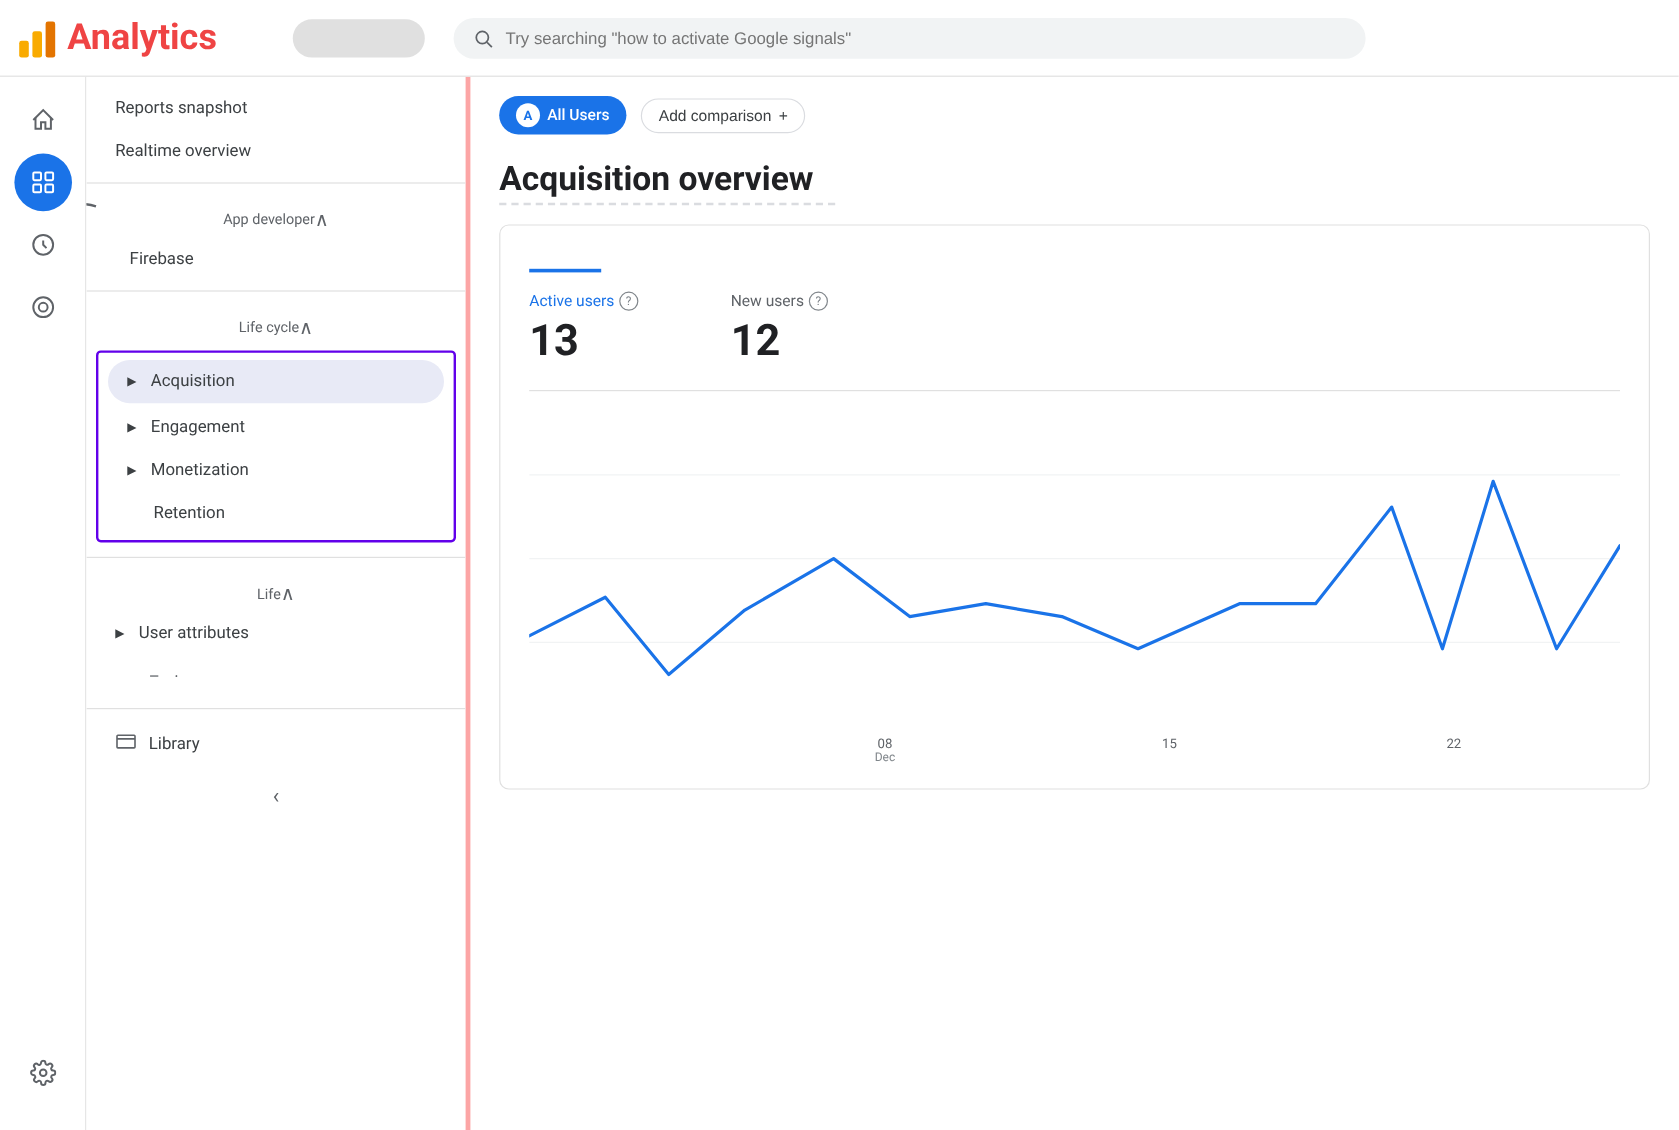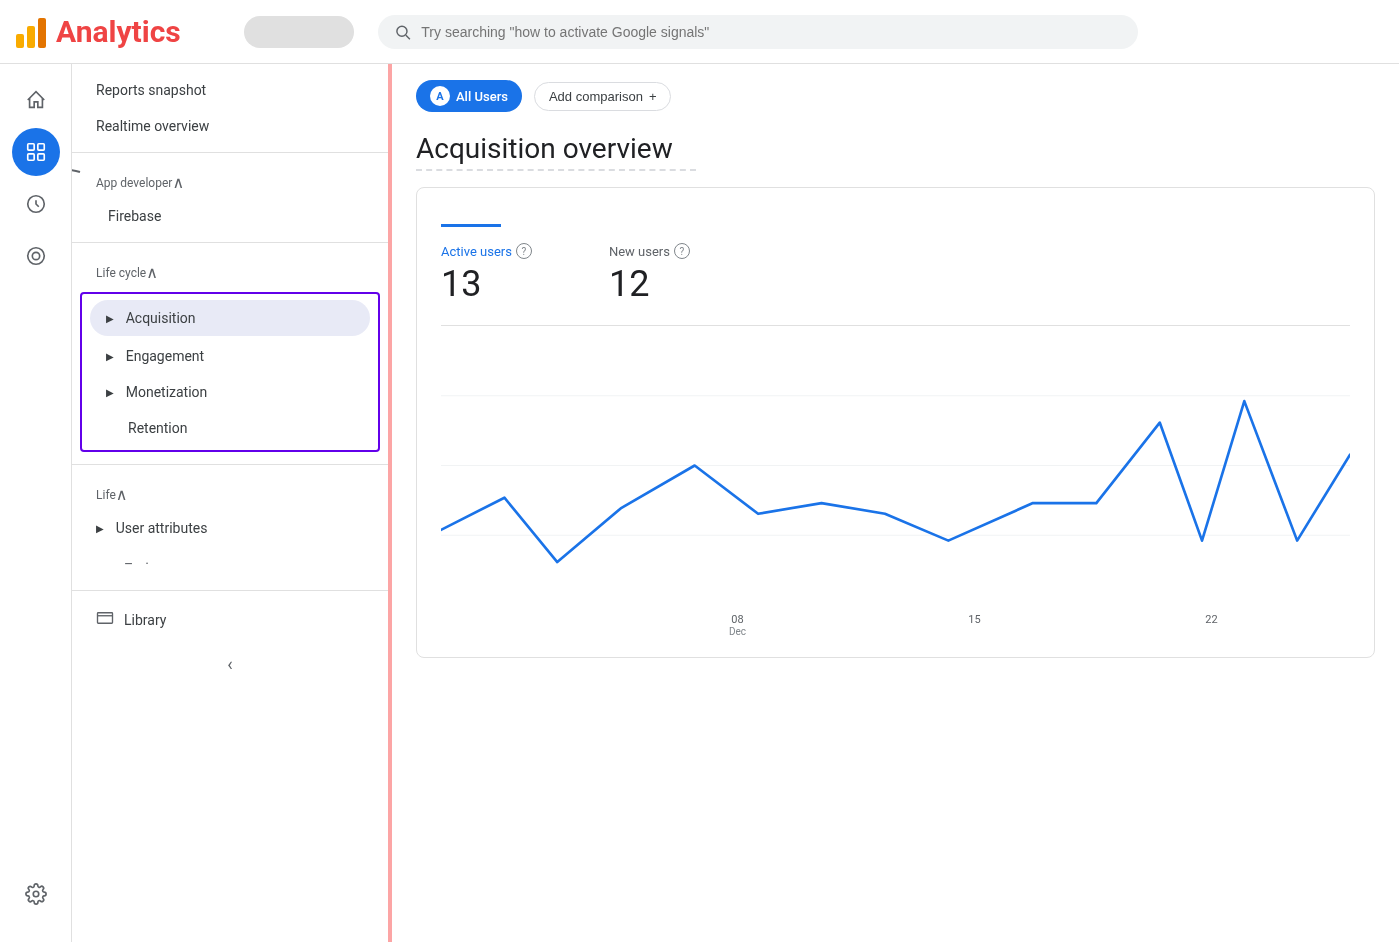--- a/index.html
+++ b/index.html
@@ -125,21 +125,21 @@
       align-items: center;
       gap: 8px;
     }
 
     .section-header {
       padding: 12px 24px 6px;
       font-size: 12px;
       color: #5f6368;
       display: flex;
       align-items: center;
-      justify-content: flex-start;
+      justify-content: center;
       cursor: pointer;
     }
     .section-header .chevron {
       font-size: 16px;
       color: #5f6368;
     }
 
     .section-divider {
       border: none;
       border-top: 1px solid #e0e0e0;
@@ -236,21 +236,21 @@
       padding: 6px 14px;
       font-size: 13px;
       color: #3c4043;
       cursor: pointer;
       background: #fff;
     }
 
     
     .section-title {
       font-size: 28px;
-      font-weight: 400;
+      font-weight: 700;
       color: #202124;
       margin: 8px 0 4px;
     }
     .section-underline {
       border: none;
       border-top: 2px dashed #dadce0;
       width: 280px;
       margin-bottom: 16px;
     }
 
@@ -302,21 +302,21 @@
       border-radius: 50%;
       display: flex;
       align-items: center;
       justify-content: center;
       font-size: 10px;
       color: #80868b;
       cursor: pointer;
     }
     .metric-value {
       font-size: 36px;
-      font-weight: 400;
+      font-weight: 700;
       color: #202124;
     }
 
     
     .chart-area {
       position: relative;
       height: 280px;
       border-top: 1px solid #e0e0e0;
       margin-top: 8px;
     }

